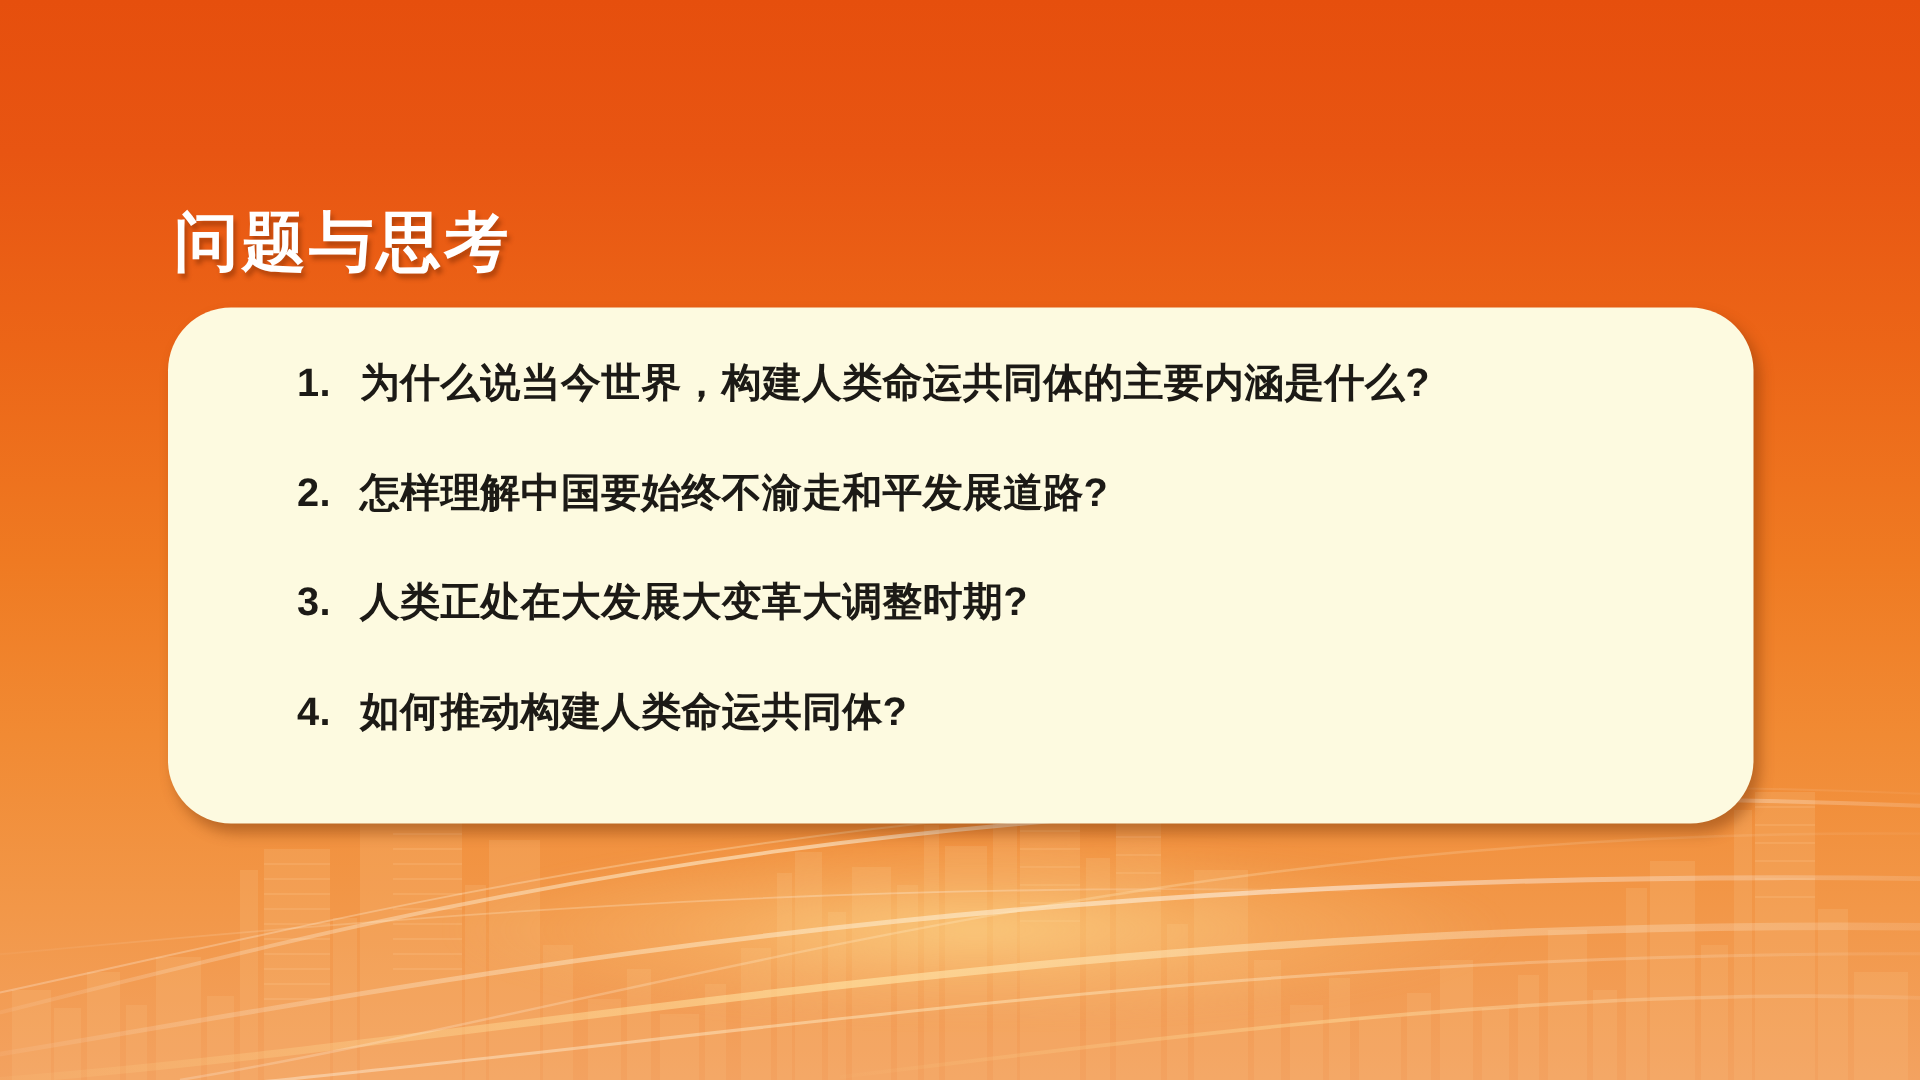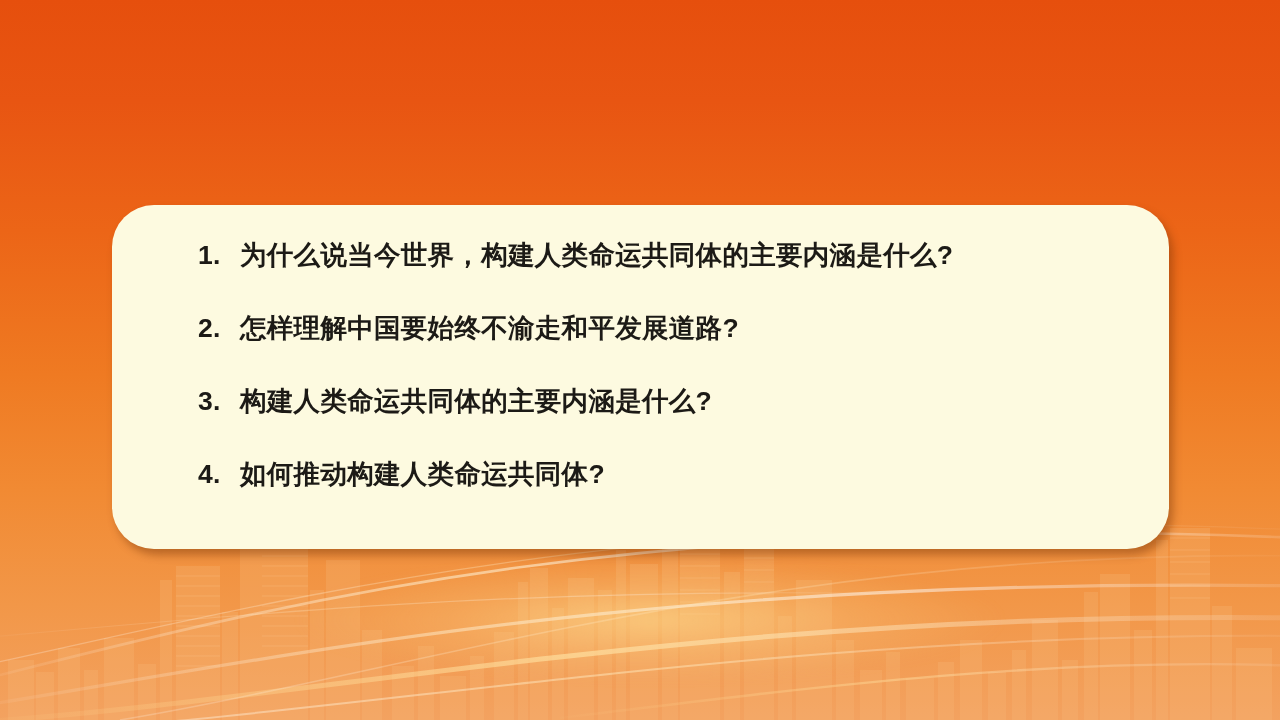--- a/index.html
+++ b/index.html
@@ -263,37 +263,38 @@
       <path d="M -20 176 C 280 112 640 10 1300 40" fill="none" stroke="url(#sw2)" stroke-width="1.3" opacity="0.7"></path>
       <path d="M -20 216 C 300 164 660 86 1300 96" fill="none" stroke="url(#sw1)" stroke-width="3.2" opacity="0.85"></path>
       <path d="M -20 232 C 340 206 720 120 1300 128" fill="none" stroke="url(#sw3)" stroke-width="5"></path>
       <path d="M -20 246 C 360 226 760 142 1300 146" fill="none" stroke="url(#sw2)" stroke-width="2"></path>
       <path d="M 120 230 C 420 180 780 58 1300 66" fill="none" stroke="url(#sw2)" stroke-width="1.6" opacity="0.6"></path>
       <path d="M -20 148 C 200 128 520 96 900 104" fill="none" stroke="url(#sw1)" stroke-width="1.2" opacity="0.45"></path>
       <path d="M 560 228 C 820 196 1060 166 1300 176" fill="none" stroke="url(#sw3)" stroke-width="2.4" opacity="0.65"></path>
     </svg>
   </div>
 
+  <div class="slide-title">问题与思考</div>
 
   <div class="content-card">
     <ul class="q-list">
 
       <li class="q-item">
         <span class="q-num">1.</span>
         <span class="q-text">为什么说当今世界，构建人类命运共同体的主要内涵是什么?</span>
       </li>
 
       <li class="q-item">
         <span class="q-num">2.</span>
         <span class="q-text">怎样理解中国要始终不渝走和平发展道路?</span>
       </li>
 
       <li class="q-item">
         <span class="q-num">3.</span>
-        <span class="q-text">构建人类命运共同体的主要内涵是什么?</span>
+        <span class="q-text">人类正处在大发展大变革大调整时期?</span>
       </li>
 
       <li class="q-item">
         <span class="q-num">4.</span>
         <span class="q-text">如何推动构建人类命运共同体?</span>
       </li>
 
     </ul>
   </div>
 

